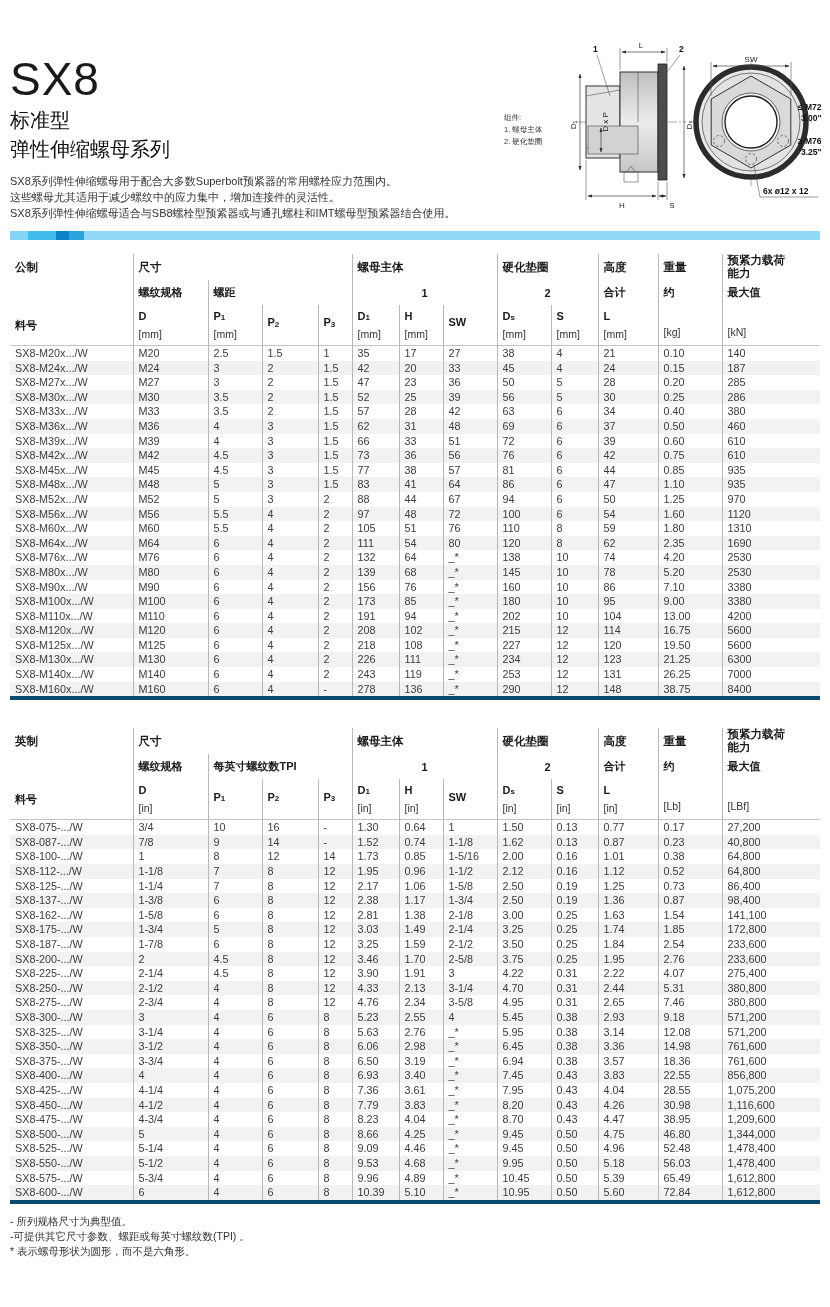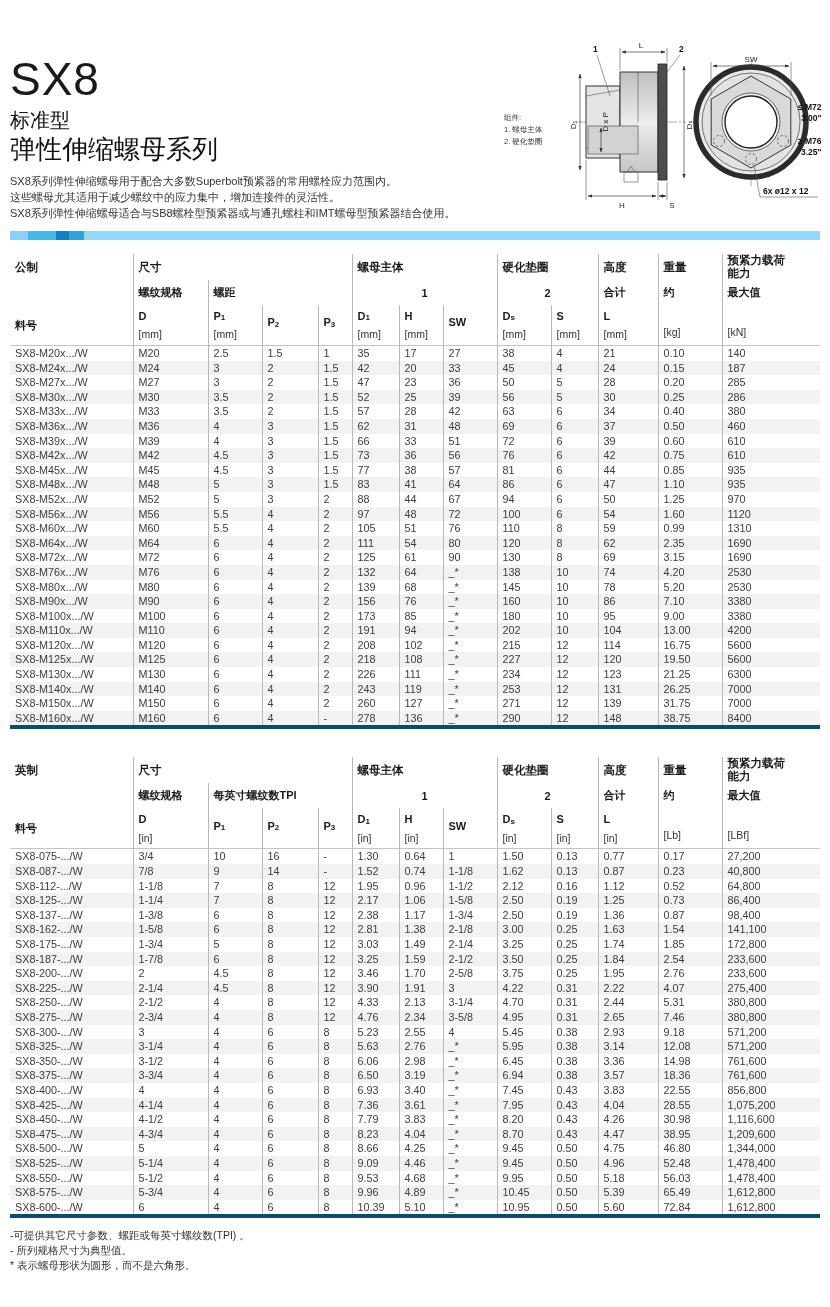--- a/index.html
+++ b/index.html
@@ -3,21 +3,21 @@
 <meta charset="utf-8">
 <style>
   html,body{margin:0;padding:0;background:#fff;}
   body{font-family:"Liberation Sans","DejaVu Sans",sans-serif;color:#222;}
   .page{position:relative;width:830px;height:1307px;background:#fff;overflow:hidden;}
 
   
   .hd{padding:55px 10px 0 10px;}
   .title{font-size:46px;line-height:48px;color:#1a1a1a;letter-spacing:1px;}
   .sub1{font-size:20px;line-height:26px;margin-top:4px;color:#111;}
-  .sub2{font-size:26px;line-height:32px;color:#111;}
+  .sub2{font-size:20px;line-height:32px;color:#111;}
   .desc{margin-top:8px;font-size:11px;line-height:16px;color:#333;}
 
   
   .drawing{position:absolute;left:498px;top:34px;width:325px;height:178px;}
   .drawing svg{display:block;}
   .thin{stroke:#555;stroke-width:.6;fill:none;}
   .dim{stroke:#444;stroke-width:.7;fill:none;}
   .cl{stroke:#888;stroke-width:.7;stroke-dasharray:9 2 2 2;fill:none;}
   .dash{stroke:#555;stroke-width:.8;stroke-dasharray:2.5 2;fill:none;}
   .dtxt{font-size:8px;fill:#222;}
@@ -443,51 +443,36 @@
           <td class="bl">M60</td>
           <td class="bl">5.5</td>
           <td class="bl">4</td>
           <td class="bl">2</td>
           <td class="bl">105</td>
           <td class="bl">51</td>
           <td class="bl">76</td>
           <td class="bl">110</td>
           <td class="bl">8</td>
           <td class="bl">59</td>
-          <td class="bl">0.99</td>
+          <td class="bl">1.80</td>
           <td class="bl">1310</td>
         </tr>
         <tr>
           <td>SX8-M64x.../W</td>
           <td class="bl">M64</td>
           <td class="bl">6</td>
           <td class="bl">4</td>
           <td class="bl">2</td>
           <td class="bl">111</td>
           <td class="bl">54</td>
           <td class="bl">80</td>
           <td class="bl">120</td>
           <td class="bl">8</td>
           <td class="bl">62</td>
           <td class="bl">2.35</td>
-          <td class="bl">1690</td>
-        </tr>
-        <tr>
-          <td>SX8-M72x.../W</td>
-          <td class="bl">M72</td>
-          <td class="bl">6</td>
-          <td class="bl">4</td>
-          <td class="bl">2</td>
-          <td class="bl">125</td>
-          <td class="bl">61</td>
-          <td class="bl">90</td>
-          <td class="bl">130</td>
-          <td class="bl">8</td>
-          <td class="bl">69</td>
-          <td class="bl">3.15</td>
           <td class="bl">1690</td>
         </tr>
         <tr>
           <td>SX8-M76x.../W</td>
           <td class="bl">M76</td>
           <td class="bl">6</td>
           <td class="bl">4</td>
           <td class="bl">2</td>
           <td class="bl">132</td>
           <td class="bl">64</td>
@@ -609,35 +594,20 @@
           <td class="bl">6</td>
           <td class="bl">4</td>
           <td class="bl">2</td>
           <td class="bl">243</td>
           <td class="bl">119</td>
           <td class="bl">_*</td>
           <td class="bl">253</td>
           <td class="bl">12</td>
           <td class="bl">131</td>
           <td class="bl">26.25</td>
-          <td class="bl">7000</td>
-        </tr>
-        <tr>
-          <td>SX8-M150x.../W</td>
-          <td class="bl">M150</td>
-          <td class="bl">6</td>
-          <td class="bl">4</td>
-          <td class="bl">2</td>
-          <td class="bl">260</td>
-          <td class="bl">127</td>
-          <td class="bl">_*</td>
-          <td class="bl">271</td>
-          <td class="bl">12</td>
-          <td class="bl">139</td>
-          <td class="bl">31.75</td>
           <td class="bl">7000</td>
         </tr>
         <tr>
           <td>SX8-M160x.../W</td>
           <td class="bl">M160</td>
           <td class="bl">6</td>
           <td class="bl">4</td>
           <td class="bl">-</td>
           <td class="bl">278</td>
           <td class="bl">136</td>
@@ -769,20 +739,35 @@
           <td class="bl">1.52</td>
           <td class="bl">0.74</td>
           <td class="bl">1-1/8</td>
           <td class="bl">1.62</td>
           <td class="bl">0.13</td>
           <td class="bl">0.87</td>
           <td class="bl">0.23</td>
           <td class="bl">40,800</td>
         </tr>
         <tr>
+          <td>SX8-100-.../W</td>
+          <td class="bl">1</td>
+          <td class="bl">8</td>
+          <td class="bl">12</td>
+          <td class="bl">14</td>
+          <td class="bl">1.73</td>
+          <td class="bl">0.85</td>
+          <td class="bl">1-5/16</td>
+          <td class="bl">2.00</td>
+          <td class="bl">0.16</td>
+          <td class="bl">1.01</td>
+          <td class="bl">0.38</td>
+          <td class="bl">64,800</td>
+        </tr>
+        <tr>
           <td>SX8-112-.../W</td>
           <td class="bl">1-1/8</td>
           <td class="bl">7</td>
           <td class="bl">8</td>
           <td class="bl">12</td>
           <td class="bl">1.95</td>
           <td class="bl">0.96</td>
           <td class="bl">1-1/2</td>
           <td class="bl">2.12</td>
           <td class="bl">0.16</td>
@@ -1117,18 +1102,18 @@
           <td class="bl">10.95</td>
           <td class="bl">0.50</td>
           <td class="bl">5.60</td>
           <td class="bl">72.84</td>
           <td class="bl">1,612,800</td>
         </tr>
       </tbody>
   </table>
 
   <div class="notes">
+    <div>- 所列规格尺寸为典型值。</div>
     <div>-可提供其它尺寸参数、螺距或每英寸螺纹数(TPI) 。</div>
-    <div>- 所列规格尺寸为典型值。</div>
     <div>* 表示螺母形状为圆形，而不是六角形。</div>
   </div>
 
 </div>
 
 </body></html>

